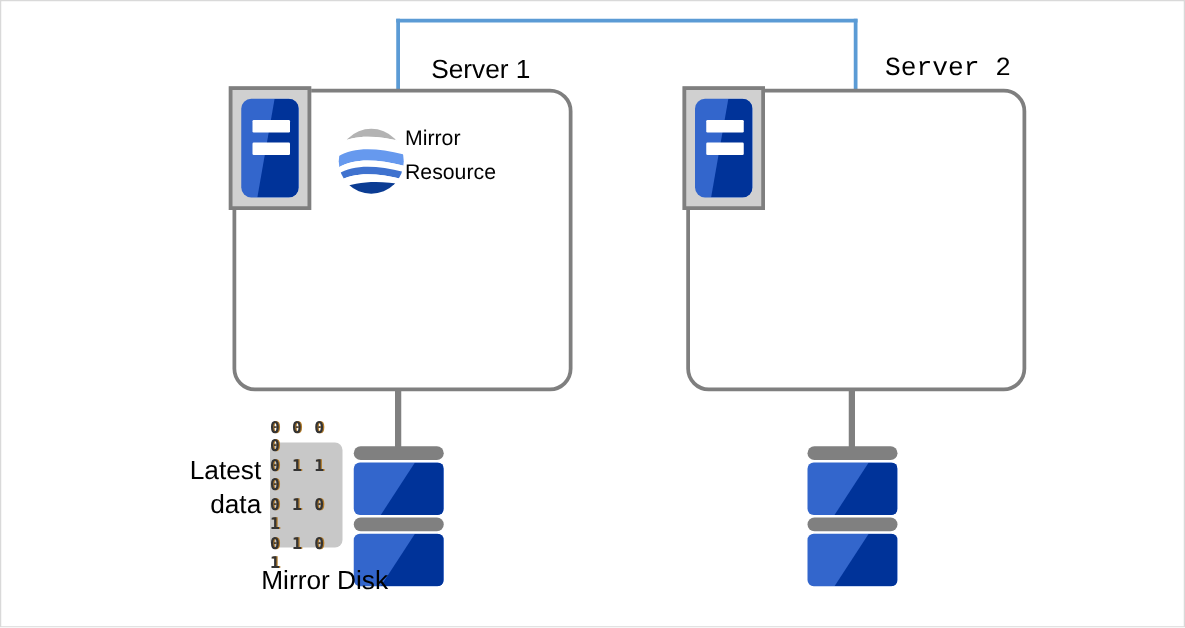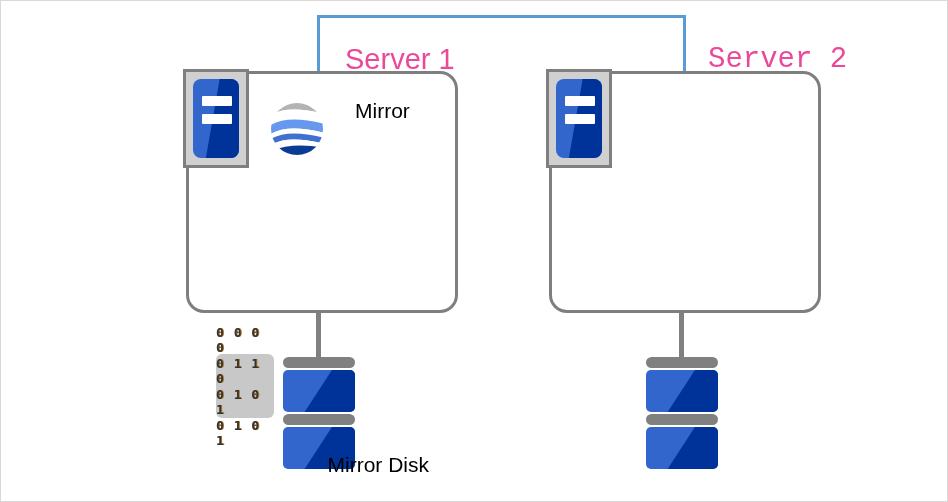--- a/index.html
+++ b/index.html
@@ -33,22 +33,22 @@
     border: 3px solid #7f7f7f;
     border-radius: 18px;
     background: #ffffff;
     box-sizing: border-box;
   }
   #server1-box { left: 185px; top: 70px; width: 272px; height: 242px; }
   #server2-box { left: 548px; top: 70px; width: 272px; height: 242px; }
 
   .server-label {
     position: absolute;
-    font-size: 29px;
-    color: #ec4899;
+    font-size: 21px;
+    color: #000000;
     white-space: nowrap;
     line-height: 1;
   }
   #server1-label { left: 344px; top: 44px; }
   #server2-label { left: 707px; top: 44px; font-family: Liberation Mono, monospace; }
 
   
   .machine-icon {
     position: absolute;
     width: 66px;
@@ -94,23 +94,23 @@
   #mdr-icon {
     position: absolute;
     left: 268px;
     top: 100px;
     width: 56px;
     height: 56px;
   }
 
   .mdr-text {
     position: absolute;
-    left: 354px;
+    left: 323px;
     top: 96px;
-    font-size: 21px;
+    font-size: 17px;
     color: #000000;
     line-height: 27px;
     text-align: left;
   }
 
   
   .cable {
     position: absolute;
     width: 5px;
     background: #808080;
@@ -146,21 +146,21 @@
     background: #003399;
     clip-path: polygon(68% 0%, 100% 0%, 100% 100%, 30% 100%);
   }
 
   
   #data-block {
     position: absolute;
     left: 215px;
     top: 353px;
     width: 58px;
-    height: 64px;
+    height: 84px;
     background: #c8c8c8;
     border-radius: 6px;
     display: flex;
     flex-direction: column;
     align-items: center;
     justify-content: center;
     gap: 1px;
   }
   .bit-row {
     font-family: "DejaVu Sans Mono", monospace;
@@ -183,21 +183,21 @@
     line-height: 27px;
   }
 
   #mirror-disk-label {
     position: absolute;
     left: 208px;
     top: 453px;
     width: 220px;
     font-size: 21px;
     color: #000000;
-    text-align: right;
+    text-align: left;
     line-height: 1;
   }
 </style>
 </head>
 <body>
 
 <div id="canvas">
 
   <div class="interconnect-seg" id="ic-top"></div>
   <div class="interconnect-seg" id="ic-left"></div>
@@ -228,20 +228,21 @@
       <path d="M-4 28 C 10 16, 30 16, 60 24 L 60 33 C 30 25, 10 25, -4 37 Z" fill="#6699ee"></path>
       <path d="M-4 37 C 10 25, 30 25, 60 33 L 60 38 C 30 30, 10 30, -4 42 Z" fill="#ffffff"></path>
       <path d="M-4 42 C 10 30, 30 30, 60 38 L 60 44 C 30 36, 10 36, -4 48 Z" fill="#3f72cf"></path>
       <path d="M-4 48 C 10 36, 30 36, 60 44 L 60 48 C 34 42, 14 44, -4 52 Z" fill="#ffffff"></path>
       <path d="M-4 52 C 14 44, 34 42, 60 48 L 60 62 L -4 62 Z" fill="#0b3c93"></path>
     </g>
   </svg>
 
   <div class="mdr-text">
     <div>Mirror</div>
+    <div>Resource</div>
   </div>
 
   <div class="server-box" id="server2-box"></div>
 
   <div class="server-label" id="server2-label">Server 2</div>
 
   <div class="machine-icon" id="machine2">
     <div class="machine-body">
       <div class="machine-shade"></div>
       <div class="machine-bar b1"></div>
@@ -274,16 +275,20 @@
     </div>
   </div>
 
   <div id="data-block">
     <div class="bit-row">0 0 0 0</div>
     <div class="bit-row">0 1 1 0</div>
     <div class="bit-row">0 1 0 1</div>
     <div class="bit-row">0 1 0 1</div>
   </div>
 
+  <div id="latest-data-label">
+    <div>Latest</div>
+    <div>data</div>
+  </div>
 
   <div id="mirror-disk-label">Mirror Disk</div>
 
 </div>
 
 </body></html>

